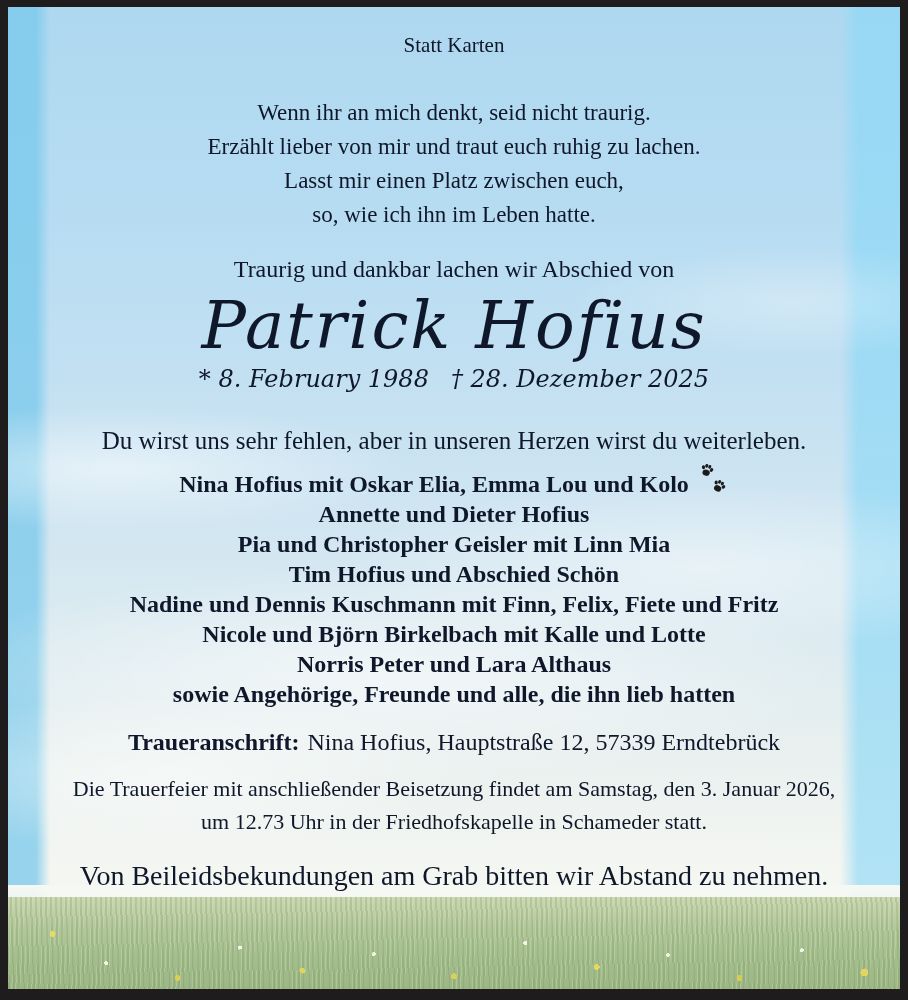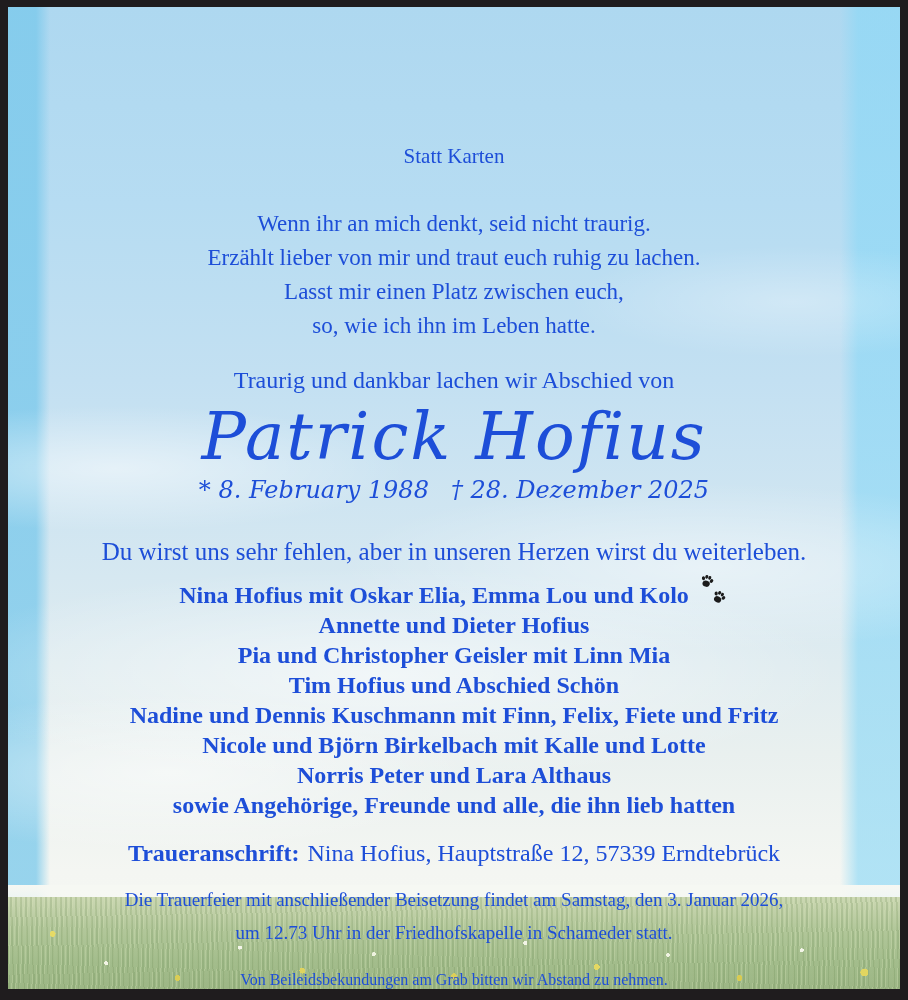--- a/index.html
+++ b/index.html
@@ -68,22 +68,21 @@
     height: 46px;
     background: linear-gradient(180deg, #f6f8f3 0%, rgba(246,248,243,0.85) 45%, rgba(246,248,243,0) 100%);
   }
   .content {
     position: absolute;
     inset: 0;
     display: flex;
     flex-direction: column;
     align-items: center;
     text-align: center;
-    color: #1d4ed8;
-    justify-content: flex-end;
+    color: #0f172a;
   }
   .pre-header {
     margin-top: 26px;
     font-size: 21px;
   }
   .poem {
     margin-top: 38px;
     font-size: 23px;
     line-height: 34px;
   }
@@ -124,26 +123,26 @@
     height: 36px;
     width: 32px;
   }
   .address {
     margin-top: 20px;
     font-size: 24px;
   }
   .address .label { font-weight: bold; margin-right: 8px; }
   .funeral {
     margin-top: 16px;
-    font-size: 19px;
+    font-size: 22px;
     line-height: 33px;
   }
   .condolence {
     margin-top: 22px;
-    font-size: 16px;
+    font-size: 28px;
   }
 </style>
 </head>
 <body>
 
 <div class="frame">
   <div class="inner">
     <div class="sky"></div>
     <div class="meadow-fade"></div>
     <div class="meadow"></div>

